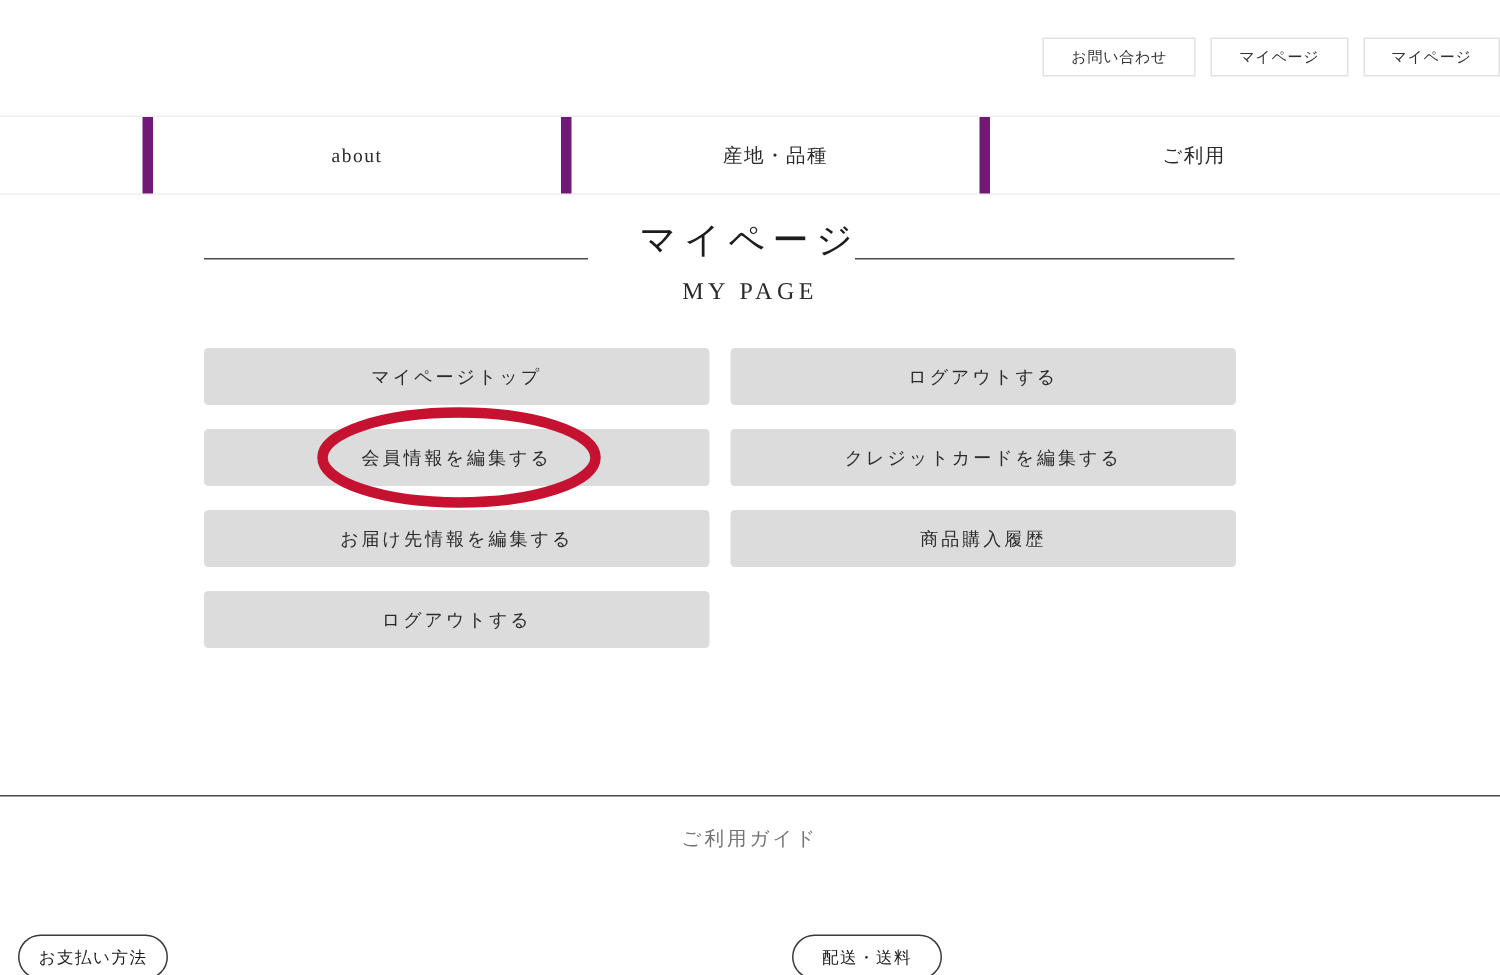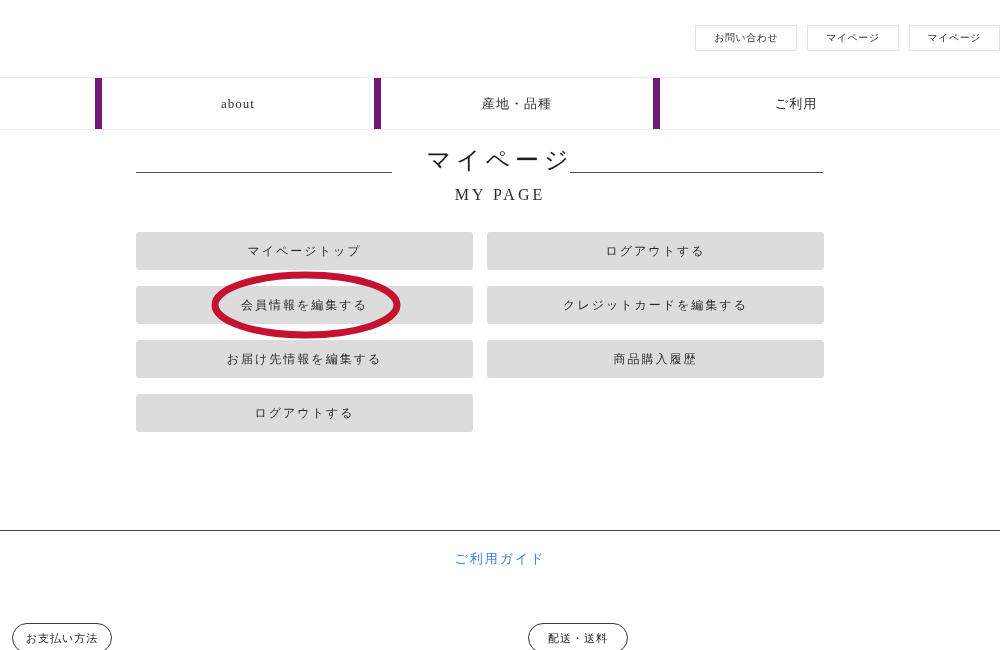--- a/index.html
+++ b/index.html
@@ -120,21 +120,21 @@
   .annot svg { display: block; width: 100%; height: 100%; }
 
   
   .footer-div {
     position: absolute; top: 530px; left: 0; width: 1000px;
     height: 1px; background: #4a4a4a;
   }
   .footer-title {
     position: absolute; top: 550px; left: 0; width: 1000px;
     text-align: center;
-    font-size: 13px; letter-spacing: 2px; color: #3b82f6;
+    font-size: 13px; letter-spacing: 2px; color: #737373;
   }
   .pill {
     position: absolute;
     height: 30px;
     border: 1px solid #3a3a3a;
     border-radius: 18px;
     background: #fff;
     display: flex; align-items: center; justify-content: center;
     font-family: "Liberation Serif", "DejaVu Serif", serif;
     font-size: 11px; letter-spacing: 1px; color: #1d1d1d;

